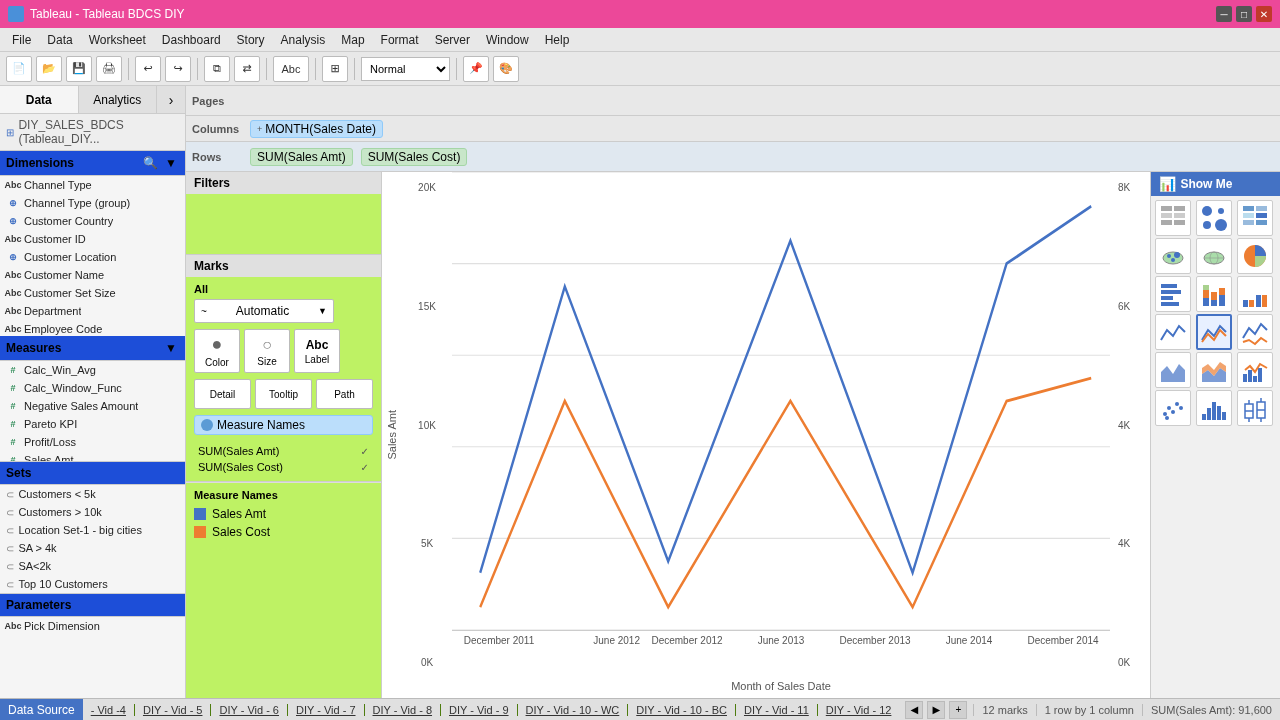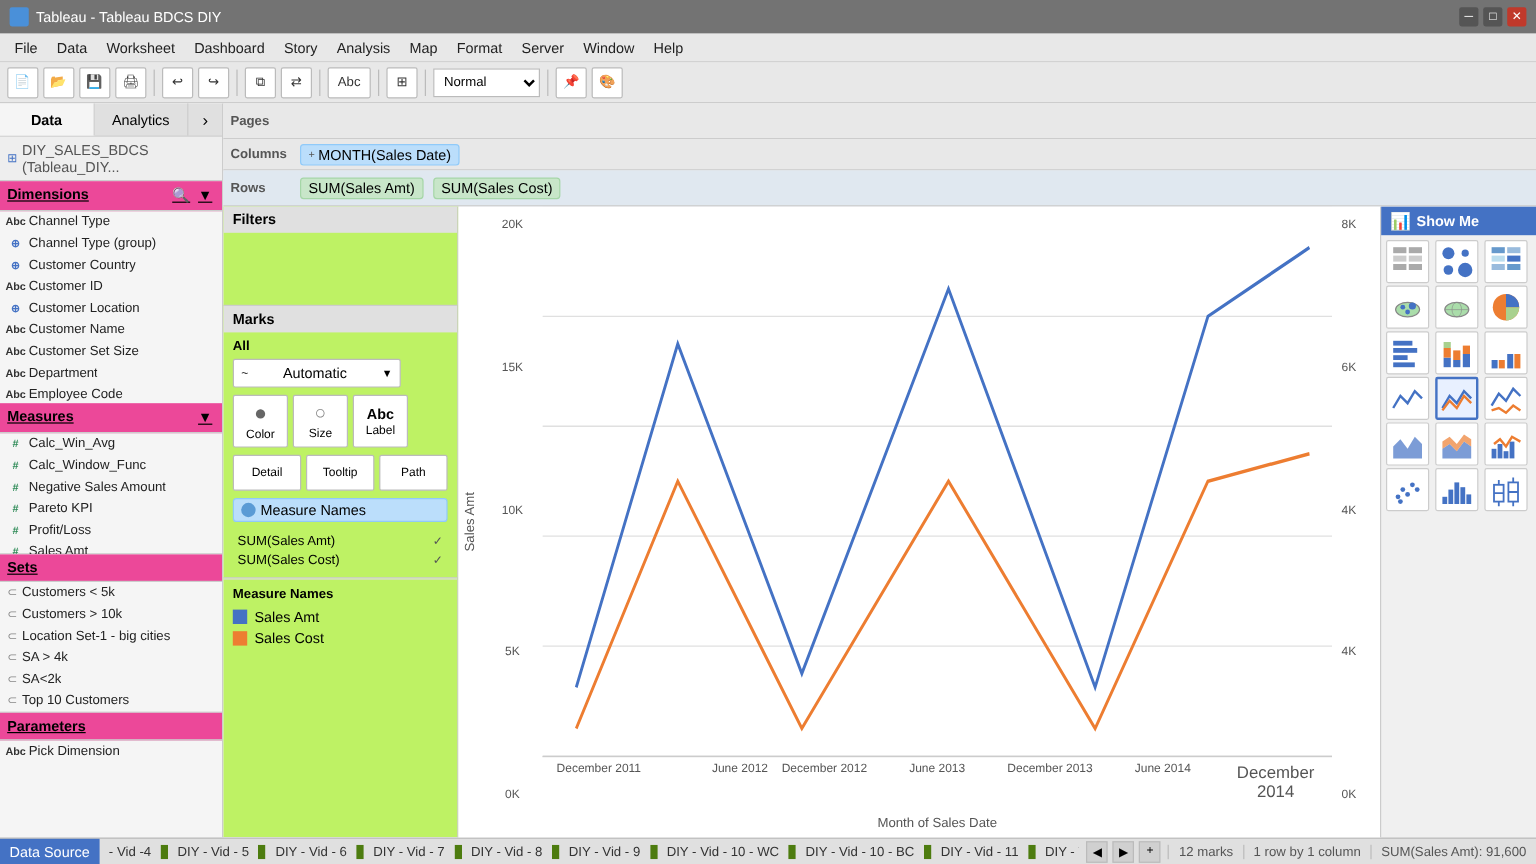--- a/index.html
+++ b/index.html
@@ -1,19 +1,19 @@
 <!DOCTYPE html>
 <html><head>
   <meta charset="utf-8">
   <style>
     * { box-sizing: border-box; margin: 0; padding: 0; font-family: 'Segoe UI', Arial, sans-serif; font-size: 12px; }
     body { background: #f0f0f0; width: 1280px; height: 720px; overflow: hidden; display: flex; flex-direction: column; }
 
     
-    .title-bar { background: #737373; color: #fff; height: 28px; display: flex; align-items: center; justify-content: space-between; padding: 0 8px; flex-shrink: 0; }
+    .title-bar { background: #ec4899; color: #fff; height: 28px; display: flex; align-items: center; justify-content: space-between; padding: 0 8px; flex-shrink: 0; }
     .title-bar-left { display: flex; align-items: center; gap: 6px; font-size: 12px; }
     .title-bar-icon { width: 16px; height: 16px; background: #4a90d9; border-radius: 2px; flex-shrink: 0; }
     .title-bar-controls { display: flex; gap: 4px; }
     .title-btn { width: 16px; height: 16px; border-radius: 2px; border: none; cursor: pointer; font-size: 10px; display: flex; align-items: center; justify-content: center; }
     .title-btn.min { background: #555; color: #fff; }
     .title-btn.max { background: #555; color: #fff; }
     .title-btn.close { background: #c0392b; color: #fff; }
 
     
     .menu-bar { background: #e8e8e8; height: 24px; display: flex; align-items: center; padding: 0 4px; flex-shrink: 0; border-bottom: 1px solid #ccc; }
@@ -27,21 +27,21 @@
 
     
     .main-area { display: flex; flex: 1; overflow: hidden; }
 
     
     .left-panel { width: 186px; background: #f5f5f5; border-right: 1px solid #ccc; display: flex; flex-direction: column; flex-shrink: 0; }
     .panel-header { display: flex; height: 28px; background: #e0e0e0; border-bottom: 1px solid #ccc; }
     .panel-tab { flex: 1; display: flex; align-items: center; justify-content: center; font-size: 12px; cursor: pointer; border-right: 1px solid #ccc; }
     .panel-tab.active { background: #f5f5f5; font-weight: bold; }
     .data-source-label { padding: 4px 6px; font-size: 11px; color: #555; background: #eee; border-bottom: 1px solid #ccc; display: flex; align-items: center; gap: 4px; }
-    .section-header { display: flex; align-items: flex-start; justify-content: space-between; padding: 4px 6px; background: #ec4899; border-bottom: 1px solid #ccc; cursor: pointer; text-decoration: underline; }
+    .section-header { display: flex; align-items: center; justify-content: space-between; padding: 4px 6px; background: #1d4ed8; border-bottom: 1px solid #ccc; cursor: pointer; }
     .section-header span { font-weight: bold; font-size: 12px; }
     .section-controls { display: flex; gap: 4px; }
     .section-ctrl-btn { width: 16px; height: 16px; font-size: 10px; cursor: pointer; display: flex; align-items: center; justify-content: center; }
     .dim-list { overflow-y: auto; }
     .dim-item { display: flex; align-items: center; gap: 4px; padding: 2px 6px; height: 18px; cursor: pointer; }
     .dim-icon { width: 14px; height: 14px; flex-shrink: 0; display: flex; align-items: center; justify-content: center; font-size: 9px; font-weight: bold; color: #333; }
     .dim-icon.blue { color: #4472c4; }
     .dim-icon.green { color: #2e8b57; }
     .dim-text { font-size: 11px; color: #222; white-space: nowrap; overflow: hidden; text-overflow: ellipsis; }
     .sets-section { border-top: 1px solid #ccc; }
@@ -96,21 +96,21 @@
     .show-me-item { width: 36px; height: 36px; border: 1px solid #ccc; background: #fff; border-radius: 2px; cursor: pointer; display: flex; align-items: center; justify-content: center; }
     .show-me-item.active { border: 2px solid #4472c4; background: #e8f0ff; }
     .show-me-item svg { width: 28px; height: 28px; }
     .scatter-hint { padding: 8px; font-size: 11px; color: #333; border-top: 1px solid #ccc; }
     .scatter-hint .blue-link { color: #4472c4; }
 
     
     .status-bar { background: #e0e0e0; height: 22px; display: flex; align-items: center; border-top: 1px solid #bbb; flex-shrink: 0; }
     .status-datasource { background: #4472c4; color: #fff; padding: 0 8px; height: 100%; display: flex; align-items: center; font-size: 11px; cursor: pointer; }
     .status-tabs { display: flex; flex: 1; overflow: hidden; }
-    .status-tab { padding: 0 8px; height: 100%; display: flex; align-items: center; font-size: 11px; cursor: pointer; border-right: 6px solid #4d7c0f; white-space: nowrap; color: #333; }
+    .status-tab { padding: 0 8px; height: 100%; display: flex; align-items: center; font-size: 11px; cursor: pointer; border-right: 1px solid #4d7c0f; white-space: nowrap; color: #333; text-decoration: underline; }
     .status-right { display: flex; align-items: center; gap: 4px; padding: 0 6px; }
     .status-info { font-size: 11px; color: #555; padding: 0 8px; border-left: 1px solid #bbb; }
     .status-nav-btn { width: 18px; height: 18px; background: #d0d0d0; border: 1px solid #bbb; cursor: pointer; display: flex; align-items: center; justify-content: center; font-size: 10px; }
   </style>
 </head>
 <body>
 
 <div class="title-bar">
   <div class="title-bar-left">
     <div class="title-bar-icon"></div>
@@ -423,21 +423,21 @@
                 </svg>
               </div>
 
               <div style="height:50px;border-top:1px solid #ccc;display:flex;padding-top:4px;">
                 <div style="flex:1;text-align:center;font-size:10px;color:#555;">December 2011</div>
                 <div style="flex:1;text-align:right;font-size:10px;color:#555;">June 2012</div>
                 <div style="flex:1;text-align:center;font-size:10px;color:#555;">December 2012</div>
                 <div style="flex:1;text-align:center;font-size:10px;color:#555;">June 2013</div>
                 <div style="flex:1;text-align:center;font-size:10px;color:#555;">December 2013</div>
                 <div style="flex:1;text-align:center;font-size:10px;color:#555;">June 2014</div>
-                <div style="flex:1;text-align:center;font-size:14px;color:#555;">December 2014</div>
+                <div style="flex:1;text-align:center;font-size:10px;color:#555;">December 2014</div>
               </div>
               <div style="text-align:center;font-size:11px;color:#555;height:18px;">Month of Sales Date</div>
             </div>
 
             <div class="y-axis-right">
               <span class="y-axis-label">8K</span>
               <span class="y-axis-label">6K</span>
               <span class="y-axis-label">4K</span>
               <span class="y-axis-label">4K</span>
               <span class="y-axis-label">0K</span>

